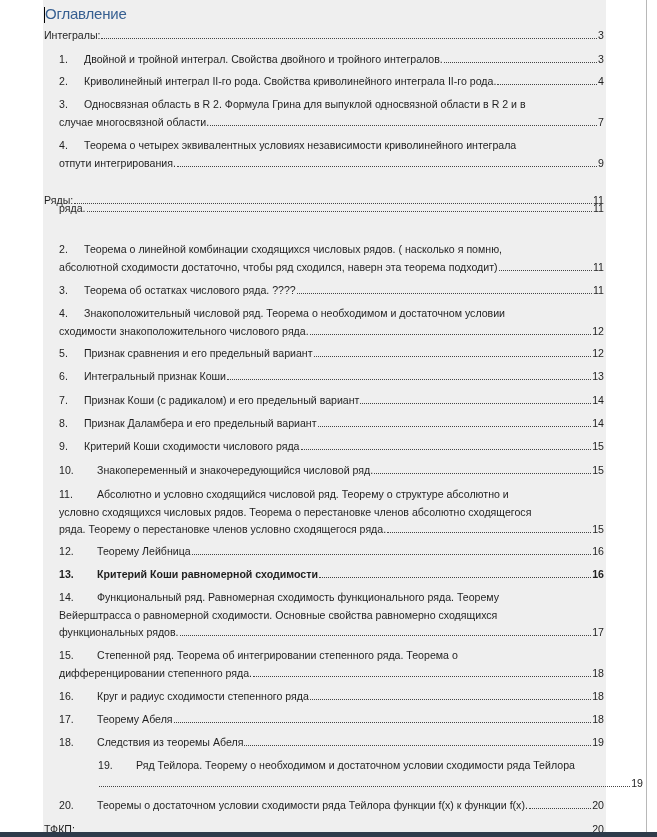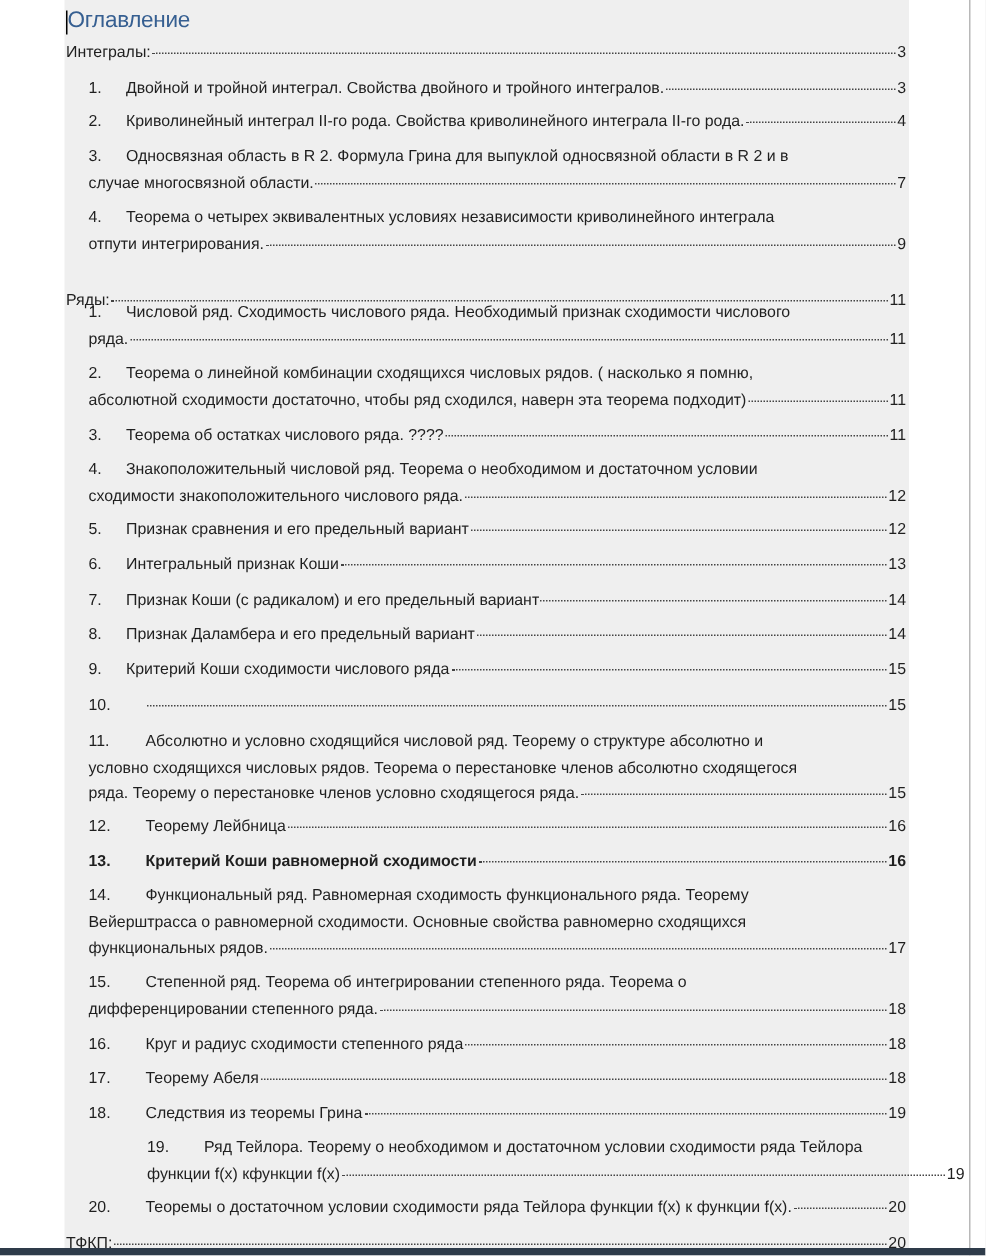--- a/index.html
+++ b/index.html
@@ -27,21 +27,21 @@
     font-size:15px; color:#365f91; letter-spacing:-0.2px;
   }
   .caret {
     position:absolute; left:44px; top:7px; width:1px; height:16px; background:#000;
   }
   .entries { position:absolute; left:0; top:0; width:657px; }
   .entry {
     position:absolute; font-size:10.6px; line-height:17.5px; color:#1f1f1f;
   }
   .line {
-    display:flex; align-items:flex-start; white-space:nowrap; overflow:hidden;
+    display:flex; align-items:center; white-space:nowrap; overflow:hidden;
   }
   .num { display:inline-block; }
   .txt { display:inline; }
   .leader {
     flex:1 1 auto; overflow:hidden; margin:0 1px; height:10px;
     border-bottom:1px dotted #444; transform:translateY(-2px);
     min-width:4px;
   }
   .page-no { flex:0 0 auto; text-align:right; }
   .cont { white-space:nowrap; }
@@ -102,21 +102,20 @@
 
     <div class="entry" style="left:44px; top:192px; width:560px;">
       <div class="line">
           <span class="txt">Ряды: </span>
           <span class="leader"></span>
           <span class="page-no">11</span>
         </div>
     </div>
 
     <div class="entry" style="left:59px; top:200px; width:545px;">
-      <div class="cont"><span class="num" style="width:25px">1.</span><span class="txt">Числовой ряд. Сходимость числового ряда. Необходимый признак сходимости числового</span></div>
       <div class="line">
           <span class="txt">ряда. </span>
           <span class="leader"></span>
           <span class="page-no">11</span>
         </div>
     </div>
 
     <div class="entry" style="left:59px; top:241px; width:545px;">
       <div class="cont"><span class="num" style="width:25px">2.</span><span class="txt">Теорема о линейной комбинации сходящихся числовых рядов. ( насколько я помню,</span></div>
       <div class="line">
@@ -185,20 +184,21 @@
           <span class="num" style="width:25px">9.</span>
           <span class="txt">Критерий Коши сходимости числового ряда </span>
           <span class="leader"></span>
           <span class="page-no">15</span>
         </div>
     </div>
 
     <div class="entry" style="left:59px; top:462px; width:545px;">
       <div class="line">
           <span class="num" style="width:38px">10.</span>
+          <span class="txt">Знакопеременный и знакочередующийся числовой ряд. </span>
           <span class="leader"></span>
           <span class="page-no">15</span>
         </div>
     </div>
 
     <div class="entry" style="left:59px; top:486px; width:545px;">
       <div class="cont"><span class="num" style="width:38px">11.</span><span class="txt">Абсолютно и условно сходящийся числовой ряд. Теорему о структуре абсолютно и</span></div>
       <div class="cont"><span class="txt">условно сходящихся числовых рядов. Теорема о перестановке членов абсолютно сходящегося</span></div>
       <div class="line">
           <span class="txt">ряда. Теорему о перестановке членов условно сходящегося ряда. </span>
@@ -258,30 +258,29 @@
           <span class="num" style="width:38px">17.</span>
           <span class="txt">Теорему Абеля</span>
           <span class="leader"></span>
           <span class="page-no">18</span>
         </div>
     </div>
 
     <div class="entry" style="left:59px; top:734px; width:545px;">
       <div class="line">
           <span class="num" style="width:38px">18.</span>
-          <span class="txt">Следствия из теоремы Грина </span>
+          <span class="txt">Следствия из теоремы Абеля </span>
           <span class="leader"></span>
           <span class="page-no">19</span>
         </div>
     </div>
 
     <div class="entry" style="left:59px; top:757px; width:545px;margin-left:39px;">
       <div class="cont"><span class="num" style="width:38px">19.</span><span class="txt">Ряд Тейлора. Теорему о необходимом и достаточном условии сходимости ряда Тейлора</span></div>
       <div class="line">
-          <span class="txt">функции f(x) кфункции f(x)</span>
           <span class="leader"></span>
           <span class="page-no">19</span>
         </div>
     </div>
 
     <div class="entry" style="left:59px; top:797px; width:545px;">
       <div class="line">
           <span class="num" style="width:38px">20.</span>
           <span class="txt">Теоремы о достаточном условии сходимости ряда Тейлора функции f(x) к функции f(x).</span>
           <span class="leader" style="min-width:2px"></span>

